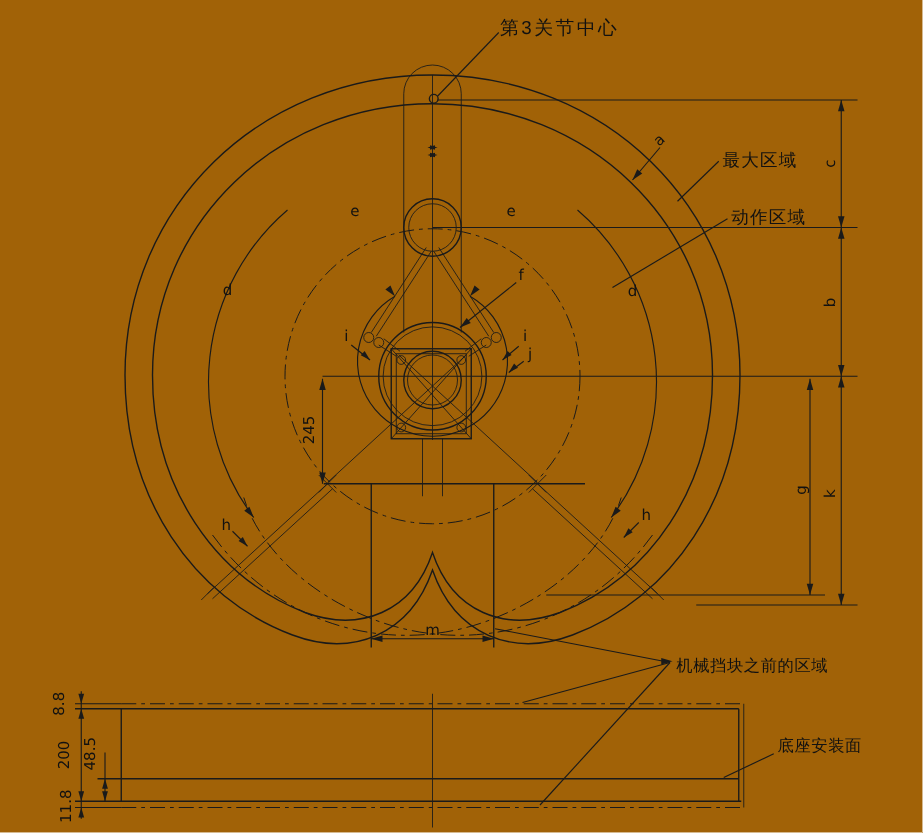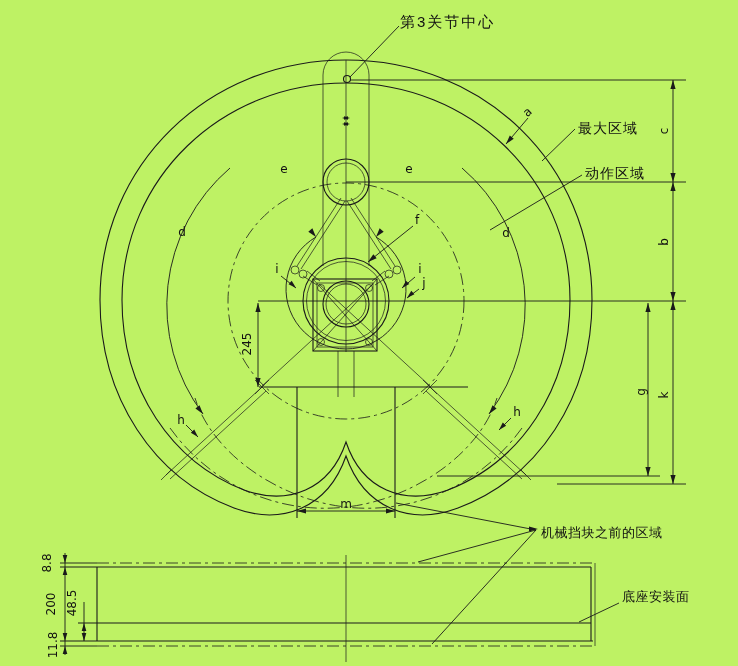--- a/index.html
+++ b/index.html
@@ -1,16 +1,16 @@
 <!DOCTYPE html>
 <html><head>
 <meta charset="utf-8">
 <style>
   html,body{margin:0;padding:0;background:#ffffff;}
-  .stage{position:relative;width:738px;height:666px;background:#bef264;overflow:hidden;}
+  .stage{position:relative;width:738px;height:666px;background:#a16207;overflow:hidden;}
   svg{display:block;}
   .ln{stroke:#1a1a1a;fill:none;stroke-width:1.1;}
   .thin{stroke:#1a1a1a;fill:none;stroke-width:0.7;}
   .dim{stroke:#1a1a1a;fill:none;stroke-width:0.9;}
   .dd{stroke:#1a1a1a;fill:none;stroke-width:0.8;stroke-dasharray:12 4 3 4;}
   .ah{fill:#1a1a1a;stroke:none;}
   .ah2{fill:#1a1a1a;stroke:none;}
   text{fill:#111;font-family:"Liberation Sans","DejaVu Sans",sans-serif;}
   .cjk{font-size:14px;letter-spacing:1px;}
   .cjk-big{font-size:15px;letter-spacing:2px;}

